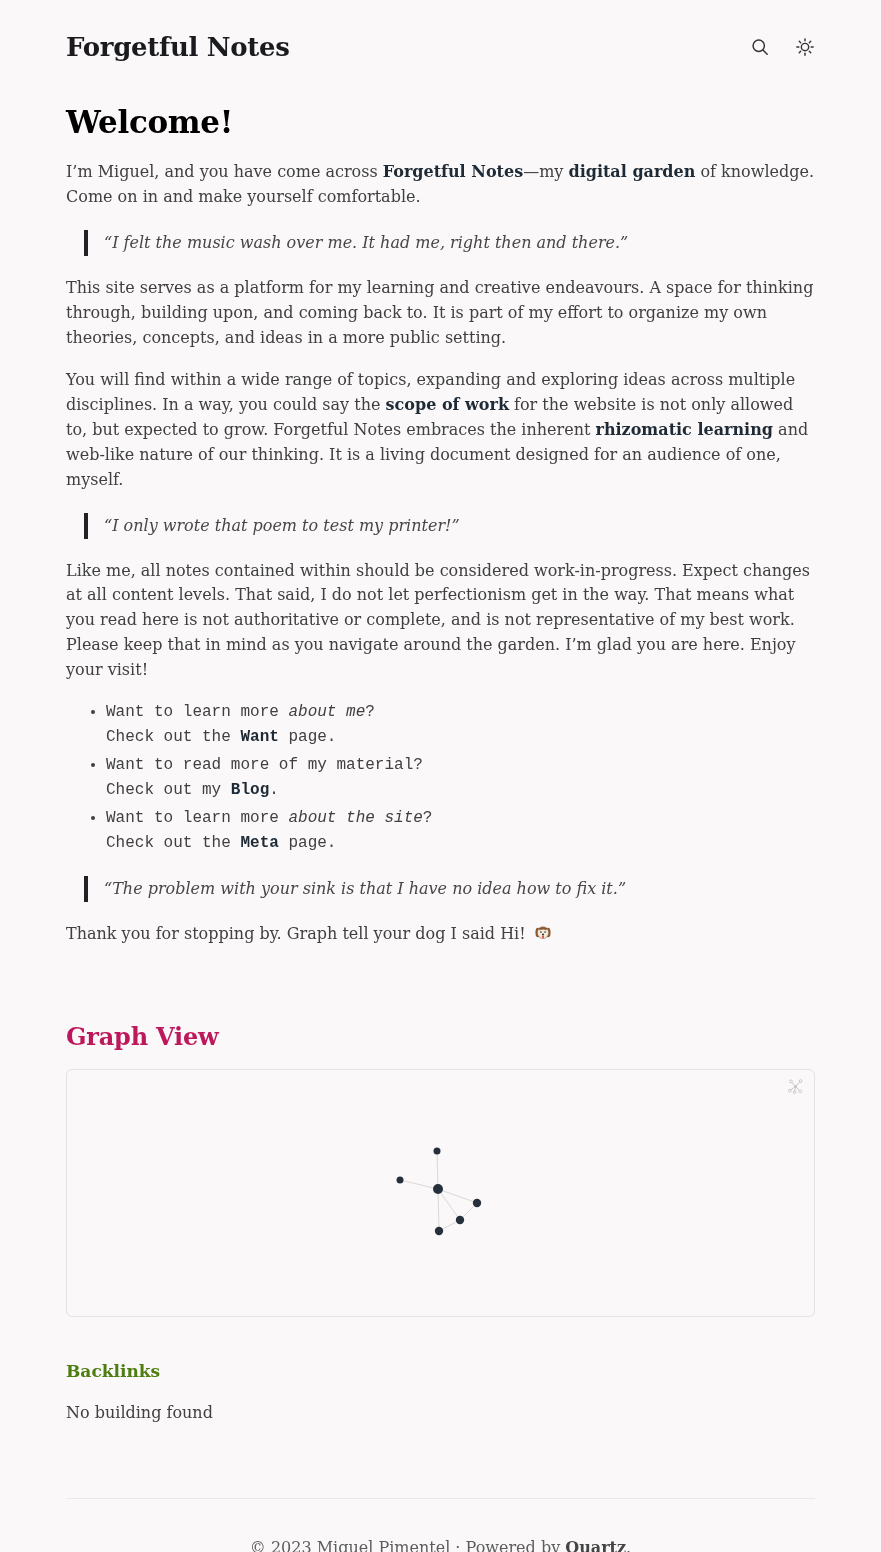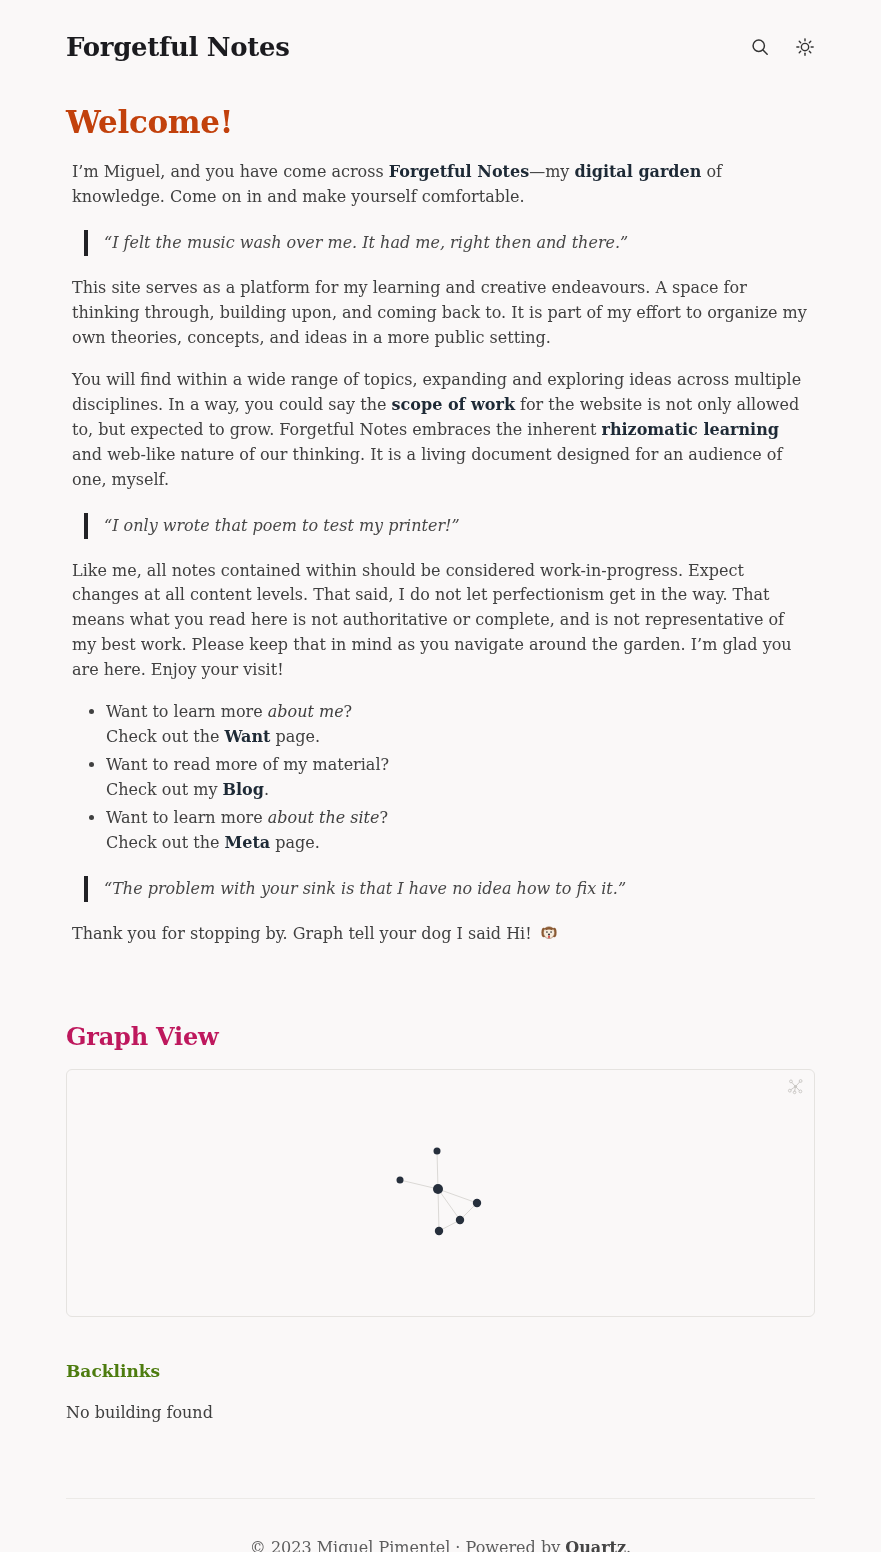--- a/index.html
+++ b/index.html
@@ -12,30 +12,30 @@
   }
   .container { width:749px; margin:0 auto; padding:32px 0 62px; }
 
   
   .site-header { display:flex; justify-content:space-between; align-items:center; }
   .site-title { font-size:26px; font-weight:700; color:#1b1b1f; text-decoration:none; letter-spacing:-0.3px; }
   .header-icons { display:flex; align-items:center; gap:25px; }
   .icon-btn { background:none; border:none; padding:0; margin:0; cursor:pointer; display:flex; align-items:center; color:#333; }
 
   
-  h1.article-title { font-size:31px; color:#c2410c; margin:42px 0 20px; letter-spacing:-0.3px; font-weight:700; }
-  p { font-size:16px; line-height:1.56; margin:17px 6px; hyphens:auto; }
+  h1.article-title { font-size:31px; color:#000000; margin:42px 0 20px; letter-spacing:-0.3px; font-weight:700; }
+  p { font-size:16px; line-height:1.56; margin:17px 0; hyphens:auto; }
   .link { color:#1e2a36; font-weight:700; text-decoration:none; cursor:pointer; }
   .italic { font-style:italic; }
   blockquote {
     margin:20px 18px; padding:1px 0 1px 16px;
     border-left:4px solid #222226;
     font-style:italic; color:#474747; font-size:16px; line-height:1.5;
   }
-  ul { margin:17px 0; padding-left:40px; }
+  ul { margin:17px 0; padding-left:40px;font-family:Liberation Mono, monospace; }
   li { font-size:16px; line-height:1.56; margin:0 0 3px; }
 
   .dog-wrap { display:inline-block; vertical-align:-3px; margin-left:3px; }
   .sr-only { position:absolute; width:1px; height:1px; overflow:hidden; clip:rect(0 0 0 0); white-space:nowrap; }
 
   
   .graph-section { margin-top:72px; }
   h2.graph-heading { font-size:24px; color:#be185d; margin:0 0 18px; font-weight:700; letter-spacing:-0.2px; }
   .graph-box { position:relative; height:246px; border:1px solid #e5e3e0; border-radius:6px; overflow:hidden; }
   .graph-box svg.graph-canvas { display:block; width:100%; height:100%; }

